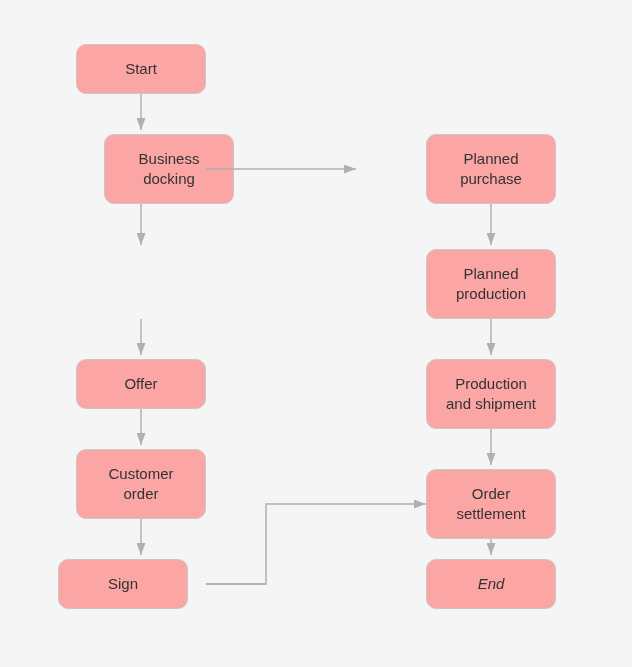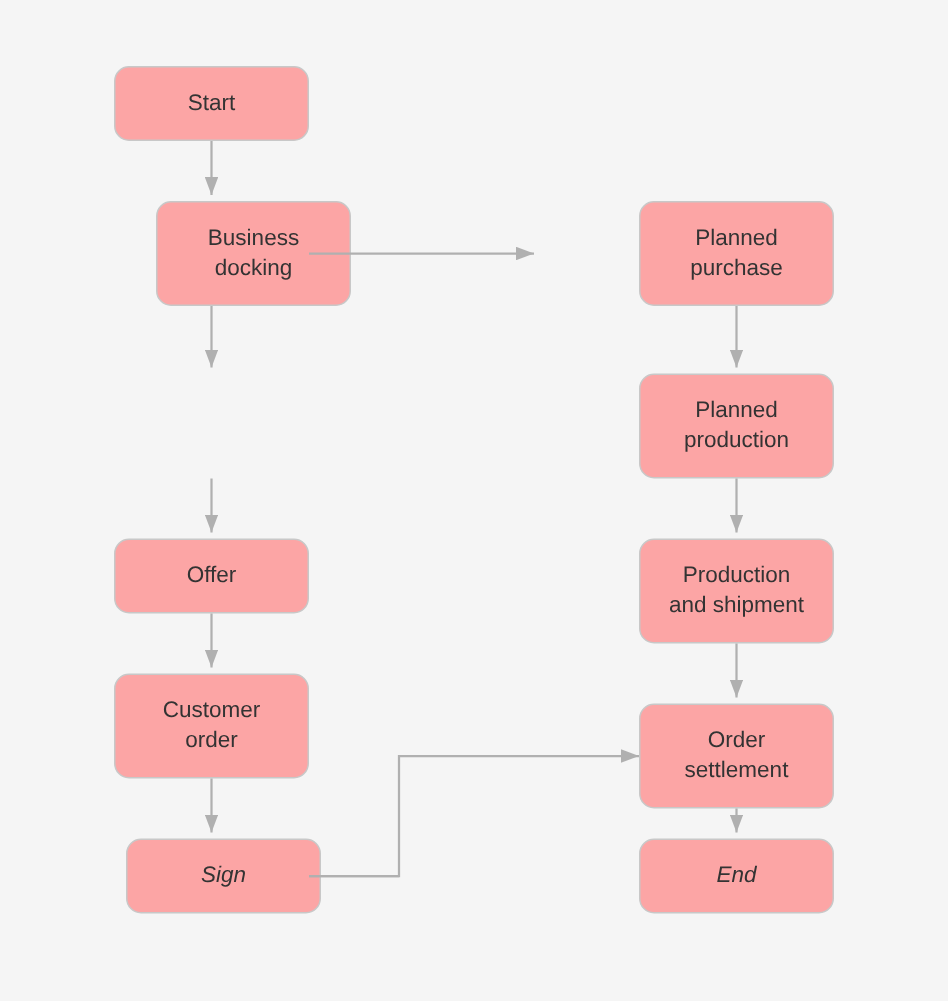--- a/index.html
+++ b/index.html
@@ -30,21 +30,21 @@
       color: #333;
       line-height: 1.3;
       width: 130px;
     }
     
     .node-start    { left: 50px; top: 20px;  height: 50px; }
     .node-business { left: 50px; top: 110px; height: 70px; margin-left: 28px; }
     .node-receive  { left: 50px; top: 225px; height: 70px; }
     .node-offer    { left: 50px; top: 335px; height: 50px; }
     .node-customer { left: 50px; top: 425px; height: 70px; }
-    .node-sign     { left: 58px; top: 535px; height: 50px; font-style: italic; }
+    .node-sign     { left: 32px; top: 535px; height: 50px; }
 
     
     .node-planned-purchase    { right: 50px; top: 110px; height: 70px; }
     .node-planned-production  { right: 50px; top: 225px; height: 70px; }
     .node-production-shipment { right: 50px; top: 335px; height: 70px; }
     .node-order-settlement    { right: 50px; top: 445px; height: 70px; }
     .node-end                 { right: 50px; top: 535px; height: 50px; font-style: italic; }
 
     svg.arrows {
       position: absolute;

